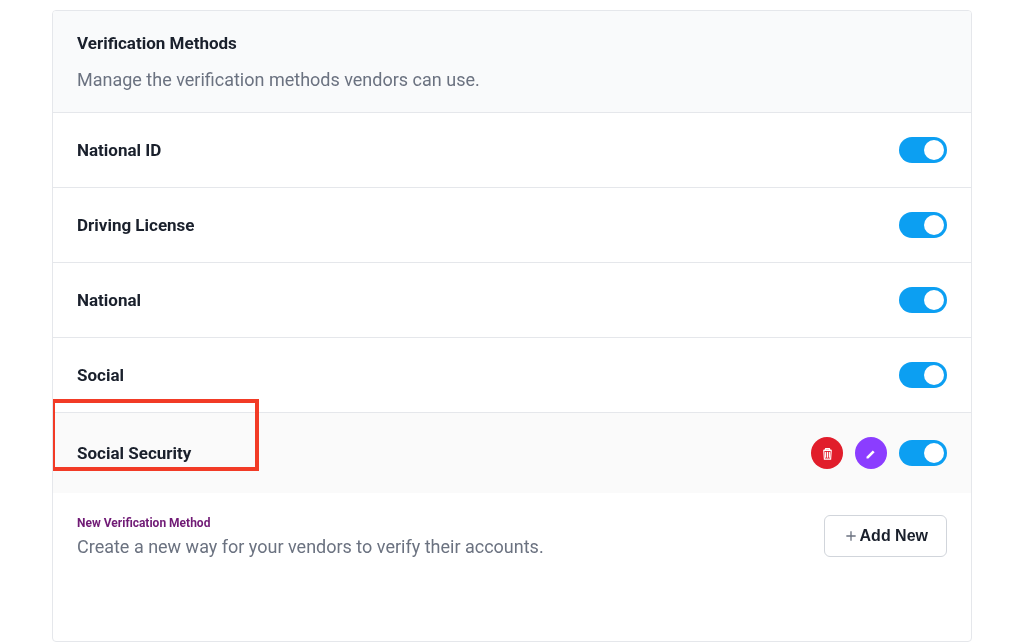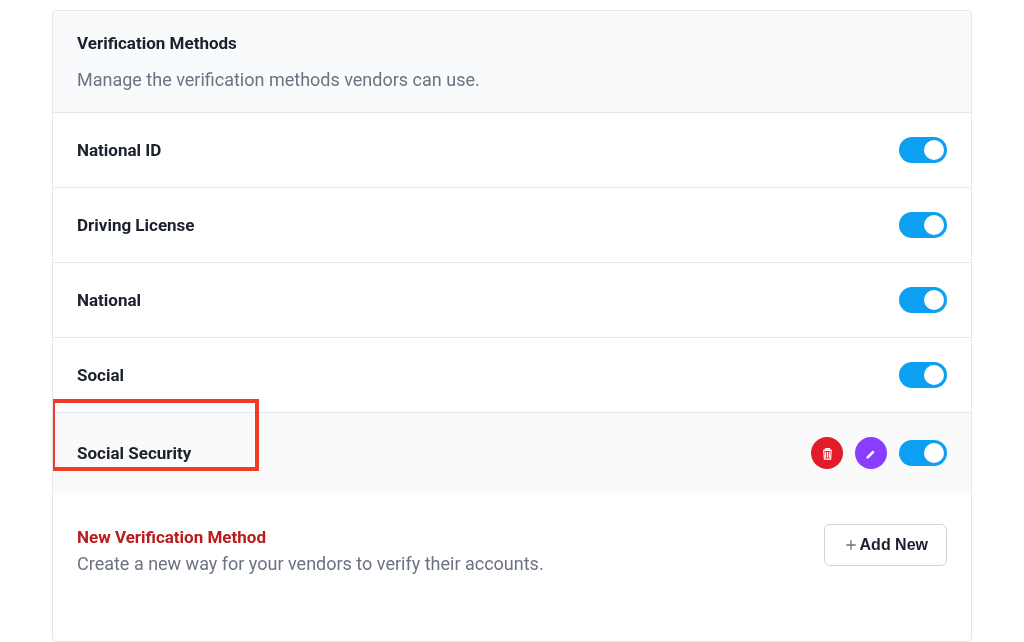--- a/index.html
+++ b/index.html
@@ -111,24 +111,23 @@
       justify-content: space-between;
       padding: 22px 24px;
       background: #ffffff;
     }
     .footer-text {
       display: flex;
       flex-direction: column;
       gap: 6px;
     }
     .footer-title {
-      font-size: 17px;
-      font-weight: 700;
-      color: #b91c1c;
-      margin-top: 12px;
+      font-size: 12px;
+      font-weight: 700;
+      color: #701a75;
     }
     .footer-subtitle {
       font-size: 18px;
       color: #6b7280;
     }
     .add-new-btn {
       display: flex;
       align-items: center;
       gap: 1px;
       padding: 11px 18px;

